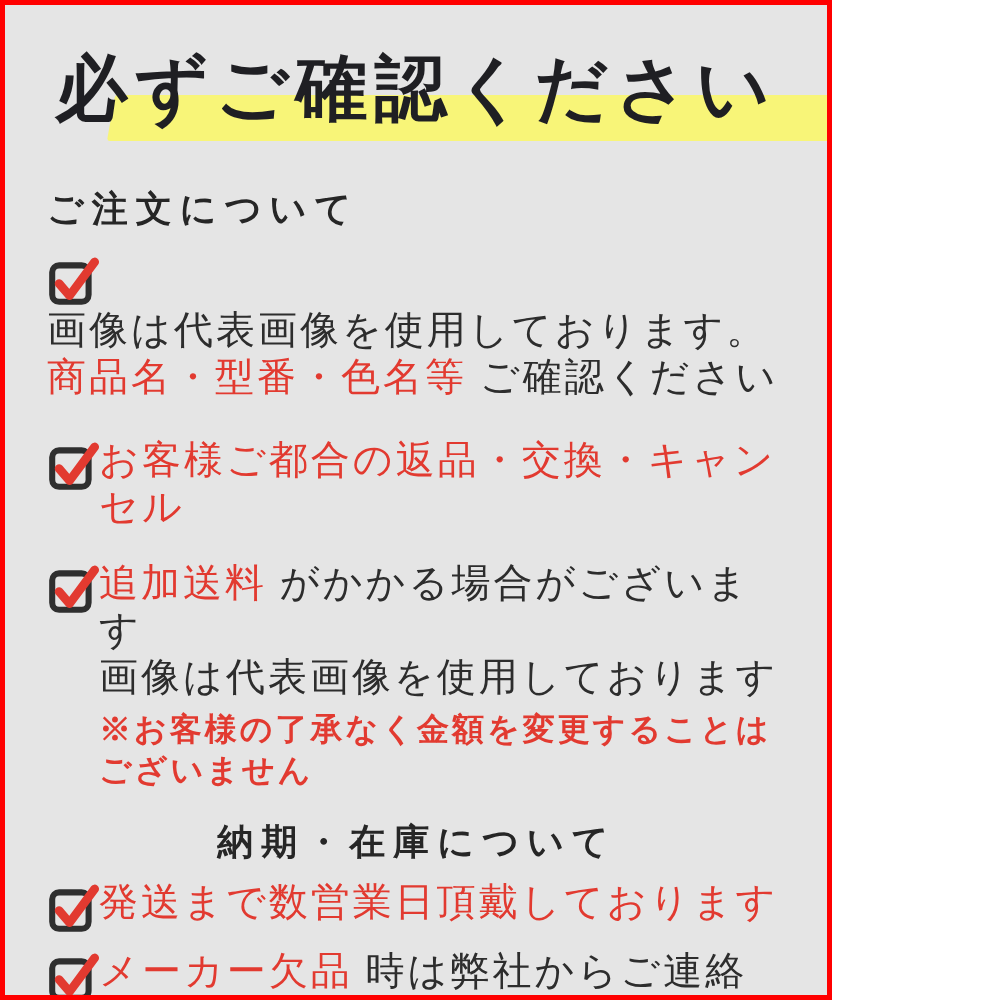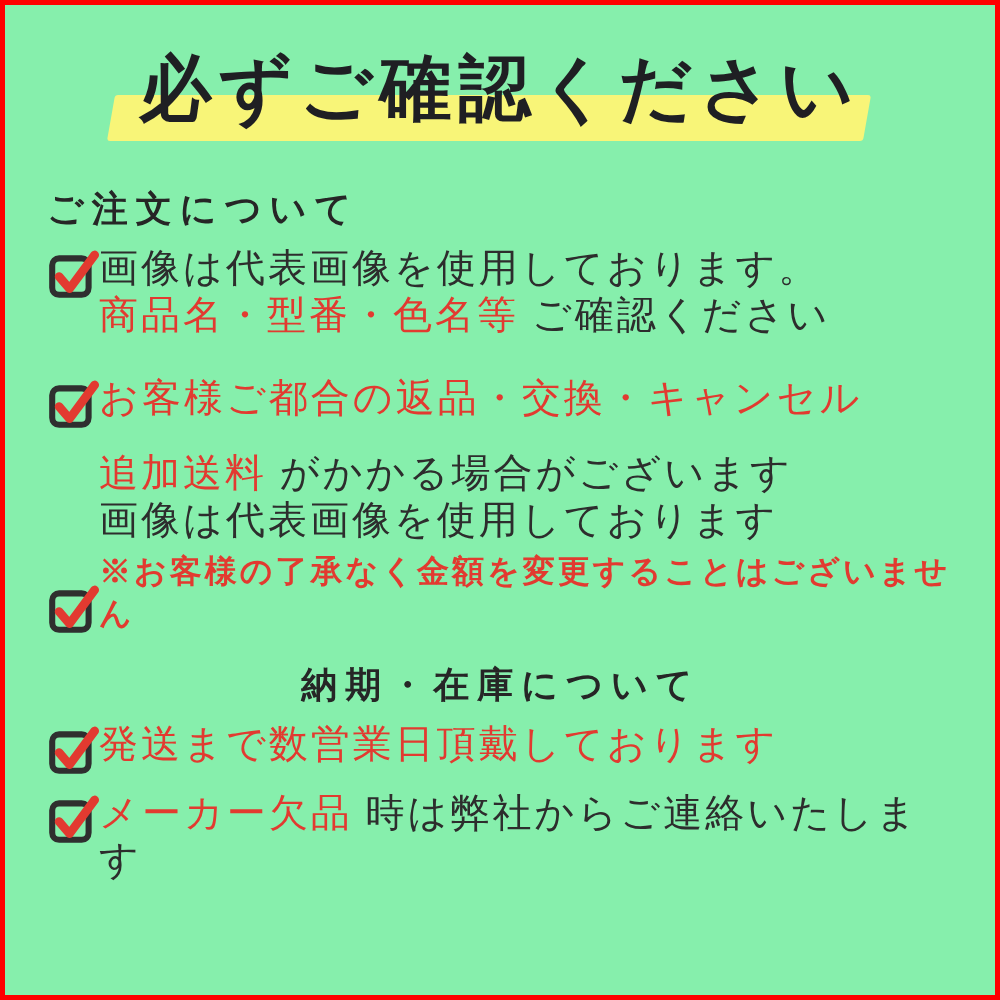--- a/index.html
+++ b/index.html
@@ -3,24 +3,24 @@
 <meta charset="utf-8">
 <style>
   html, body { margin: 0; padding: 0; }
   body {
     width: 1000px; height: 1000px;
     font-family: "Liberation Serif", "DejaVu Serif", serif;
     background: #ffffff;
   }
   .page {
     position: relative;
-    width: 1000px; height: 1000px;
+    width: 832px; height: 1000px;
     box-sizing: border-box;
     border: 5px solid #ff0000;
-    background: #86efac;
+    background: #e5e5e5;
     overflow: hidden;
   }
   
   .title-wrap {
     position: relative;
     margin-top: 38px;
     text-align: center;
   }
   .title-highlight {
     position: absolute;
@@ -53,23 +53,23 @@
     color: #262626;
     line-height: 1.24;
   }
   .section-heading.first { margin-top: 50px; }
   .section-heading.second { margin-top: 28px; text-align: center; }
   
   .item {
     display: flex;
     align-items: flex-start;
   }
-  .item.m1 { margin-top: 14px; }
+  .item.m1 { margin-top: 21px; flex-direction: column; }
   .item.m2 { margin-top: 36px; font-family: Liberation Serif, serif; }
-  .item.m3 { margin-top: 20px; align-items: flex-end; }
+  .item.m3 { margin-top: 30px; }
   .item.m4 { margin-top: 14px; }
   .item.m5 { margin-top: 14px; }
   .cbx {
     flex: none;
     width: 52px; height: 52px;
     margin-top: 3px;
   }
   .lines {
     font-size: 39px;
     letter-spacing: 3px;

